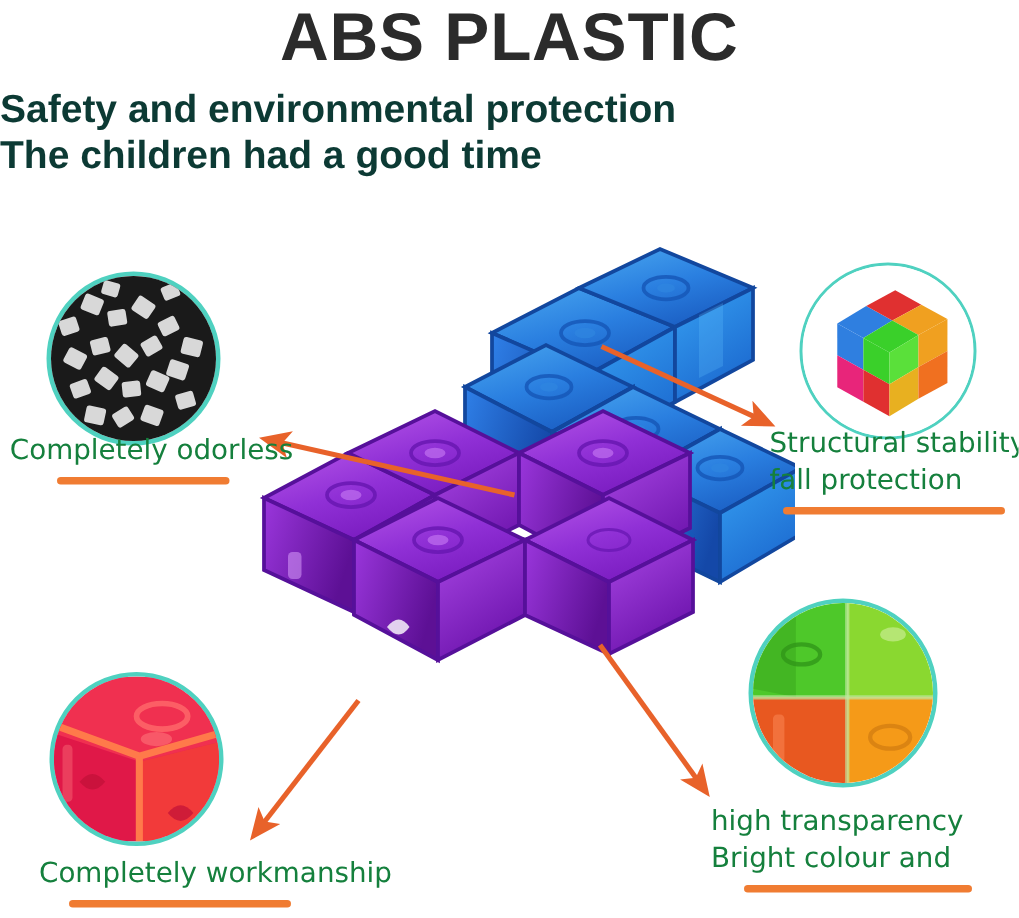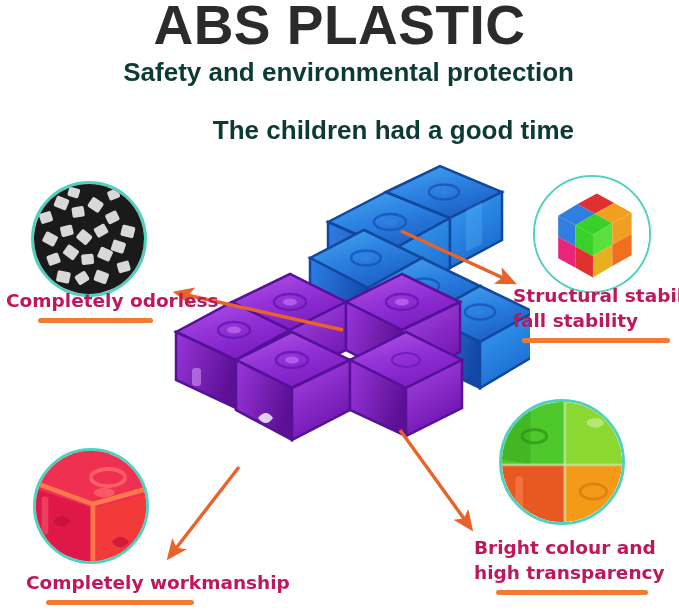--- a/index.html
+++ b/index.html
@@ -24,40 +24,40 @@
 
   
   .title {
     position: absolute;
     left: 0;
     top: 1px;
     width: 679px;
     text-align: center;
     font-family: "Liberation Sans", "DejaVu Sans", sans-serif;
     font-weight: bold;
-    font-size: 55px;
+    font-size: 45px;
     letter-spacing: 0.5px;
     color: #2b2b2b;
     line-height: 48px;
     white-space: nowrap;
   }
   .subtitle {
     position: absolute;
     left: 0;
     width: 574px;
-    text-align: right;
+    text-align: left;
     font-family: "Liberation Sans", "DejaVu Sans", sans-serif;
     font-weight: bold;
     font-size: 26px;
     color: #0c3a34;
     line-height: 30px;
     white-space: nowrap;
   }
   .subtitle.line1 { top: 57px; }
-  .subtitle.line2 { top: 88px; margin-top: 27px; }
+  .subtitle.line2 { top: 88px; }
 
   
   .circle-inset {
     position: absolute;
     border-radius: 50%;
     border: 3px solid #4fd1c0;
     box-sizing: border-box;
     overflow: hidden;
     background: #ffffff;
   }
@@ -70,24 +70,24 @@
 
   #circle-pellets { left: 31px;  top: 181px; width: 116px; height: 116px; }
   #circle-cube    { left: 533px; top: 175px; width: 118px; height: 118px; border-width: 2px; }
   #circle-red     { left: 33px;  top: 448px; width: 116px; height: 116px; }
   #circle-rgb     { left: 499px; top: 399px; width: 126px; height: 126px; }
 
   
   .feature-label {
     position: absolute;
     font-family: "DejaVu Sans", "Liberation Sans", sans-serif;
-    font-weight: bold;
+    font-weight: normal;
     font-size: 18.5px;
     line-height: 25px;
-    color: #be185d;
+    color: #15803d;
     white-space: nowrap;
   }
   .feature-label .bar {
     display: block;
     height: 5px;
     border-radius: 3px;
     background: #f07c32;
     margin-top: 5px;
   }
   .feature-label .txt { display: block; }
@@ -351,28 +351,28 @@
     <line x1="400" y1="430" x2="470" y2="527" stroke="#e8622a" stroke-width="3.4" marker-end="url(#arrowHead)"></line>
   </svg>
 
   <div class="feature-label" id="label-odorless">
     <span class="txt">Completely odorless</span>
     <span class="bar"></span>
   </div>
 
   <div class="feature-label" id="label-structural">
     <span class="txt">Structural stability</span>
-    <span class="txt">fall stability</span>
+    <span class="txt">fall protection</span>
     <span class="bar"></span>
   </div>
 
   <div class="feature-label" id="label-workmanship">
     <span class="txt">Completely workmanship</span>
     <span class="bar"></span>
   </div>
 
   <div class="feature-label" id="label-bright">
+    <span class="txt">high transparency</span>
     <span class="txt">Bright colour and</span>
-    <span class="txt">high transparency</span>
     <span class="bar"></span>
   </div>
 
 </div>
 
 </body></html>

